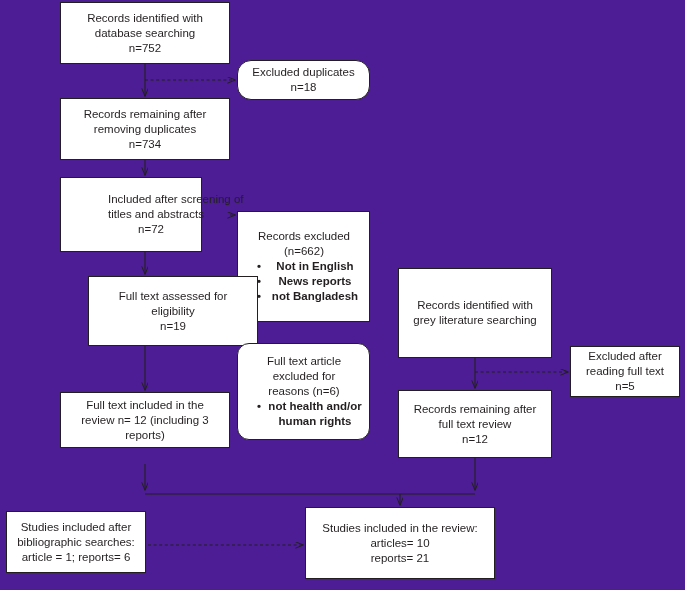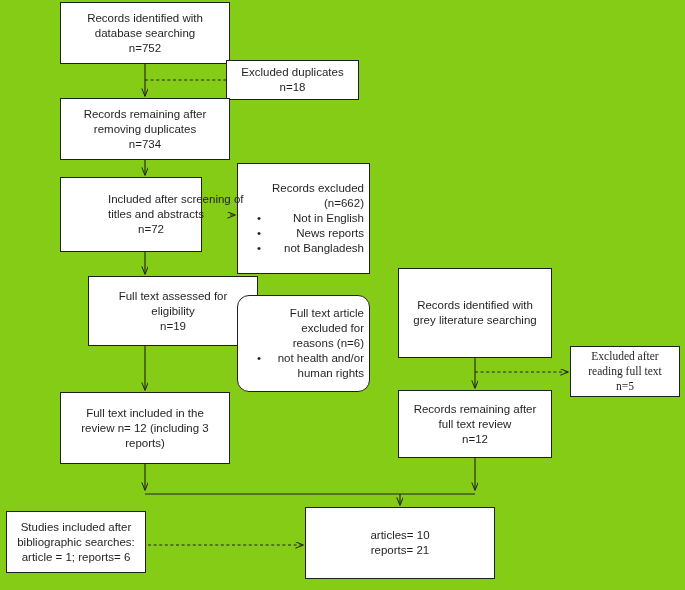--- a/index.html
+++ b/index.html
@@ -4,21 +4,21 @@
 <style>
   html, body {
     margin: 0;
     padding: 0;
     background: #ffffff;
   }
   #canvas {
     position: relative;
     width: 685px;
     height: 590px;
-    background: #84cc16;
+    background: #4c1d95;
     font-family: "Liberation Sans", sans-serif;
     overflow: hidden;
   }
   #connectors {
     position: absolute;
     left: 0;
     top: 0;
     width: 685px;
     height: 590px;
     pointer-events: none;
@@ -35,41 +35,43 @@
     font-size: 11.5px;
     line-height: 15px;
     z-index: 2;
   }
   .box.center {
     align-items: center;
     text-align: center;
   }
   .box.left {
     align-items: flex-start;
-    text-align: right;
+    text-align: center;
+    margin-top: 48px;
   }
   .box .pad {
     width: 100%;
     box-sizing: border-box;
     padding: 0 7px;
   }
   .box.left .pad {
     padding: 0 5px 0 6px;
   }
   .tline {
     display: block;
     white-space: nowrap;
   }
   .box.left .tline {
     white-space: normal;
   }
   ul.bullets {
     margin: 0;
     padding: 0 0 0 13px;
     list-style: none;
+    font-weight: bold;
   }
   ul.bullets li {
     position: relative;
     padding-left: 9px;
     line-height: 15px;
   }
   ul.bullets li::before {
     content: "\2022";
     position: absolute;
     left: 0;
@@ -121,21 +123,21 @@
   </svg>
 
   <div id="box-layer">
       <div class="box center" style="left: 60px; top: 2px; width: 170px; height: 62px;">
         <div class="pad">
           <span class="tline">Records identified with</span>
           <span class="tline">database searching</span>
           <span class="tline">n=752</span>
         </div>
       </div>
-      <div class="box center" style="left: 226px; top: 60px; width: 133px; height: 40px;">
+      <div class="box center" style="left: 237px; top: 60px; width: 133px; height: 40px; border-radius: 14px;">
         <div class="pad">
           <span class="tline">Excluded duplicates</span>
           <span class="tline">n=18</span>
         </div>
       </div>
       <div class="box center" style="left: 60px; top: 98px; width: 170px; height: 62px;">
         <div class="pad">
           <span class="tline">Records remaining after</span>
           <span class="tline">removing duplicates</span>
           <span class="tline">n=734</span>
@@ -175,28 +177,28 @@
             <li>not health and/or human rights</li>
           </ul>
         </div>
       </div>
       <div class="box center" style="left: 398px; top: 268px; width: 154px; height: 90px;">
         <div class="pad">
           <span class="tline">Records identified with</span>
           <span class="tline">grey literature searching</span>
         </div>
       </div>
-      <div class="box center" style="left: 570px; top: 346px; width: 110px; height: 51px; font-family: Liberation Serif, serif;">
+      <div class="box center" style="left: 570px; top: 346px; width: 110px; height: 51px;">
         <div class="pad">
           <span class="tline">Excluded after</span>
           <span class="tline">reading full text</span>
           <span class="tline">n=5</span>
         </div>
       </div>
-      <div class="box center" style="left: 60px; top: 392px; width: 170px; height: 72px;">
+      <div class="box center" style="left: 60px; top: 392px; width: 170px; height: 56px;">
         <div class="pad">
           <span class="tline">Full text included in the</span>
           <span class="tline">review n= 12 (including 3</span>
           <span class="tline">reports)</span>
         </div>
       </div>
       <div class="box center" style="left: 398px; top: 390px; width: 154px; height: 68px;">
         <div class="pad">
           <span class="tline">Records remaining after</span>
           <span class="tline">full text review</span>
@@ -205,19 +207,20 @@
       </div>
       <div class="box center" style="left: 6px; top: 511px; width: 140px; height: 62px;">
         <div class="pad">
           <span class="tline">Studies included after</span>
           <span class="tline">bibliographic searches:</span>
           <span class="tline">article = 1; reports= 6</span>
         </div>
       </div>
       <div class="box center" style="left: 305px; top: 507px; width: 190px; height: 72px;">
         <div class="pad">
+          <span class="tline">Studies included in the review:</span>
           <span class="tline">articles= 10</span>
           <span class="tline">reports= 21</span>
         </div>
       </div>
     </div>
 
 </div>
 
 </body></html>

